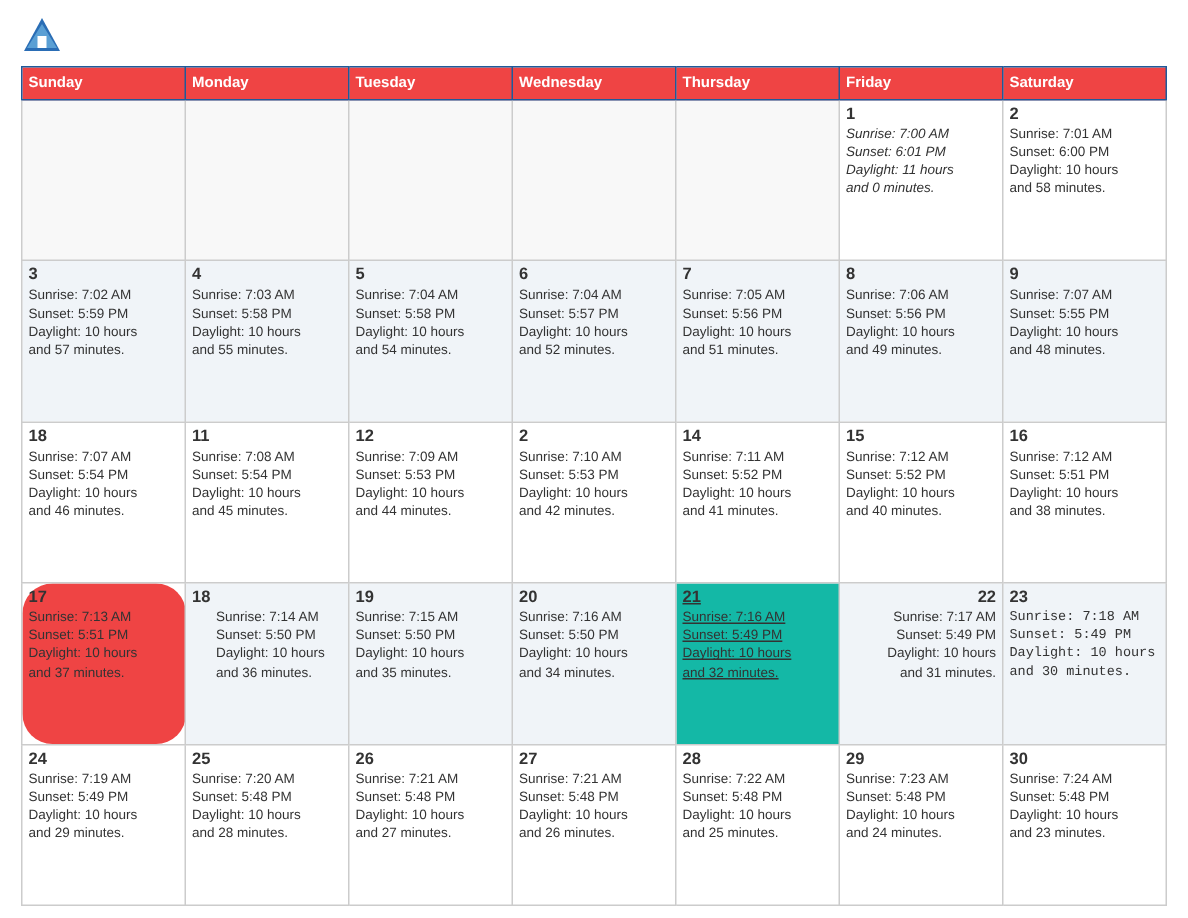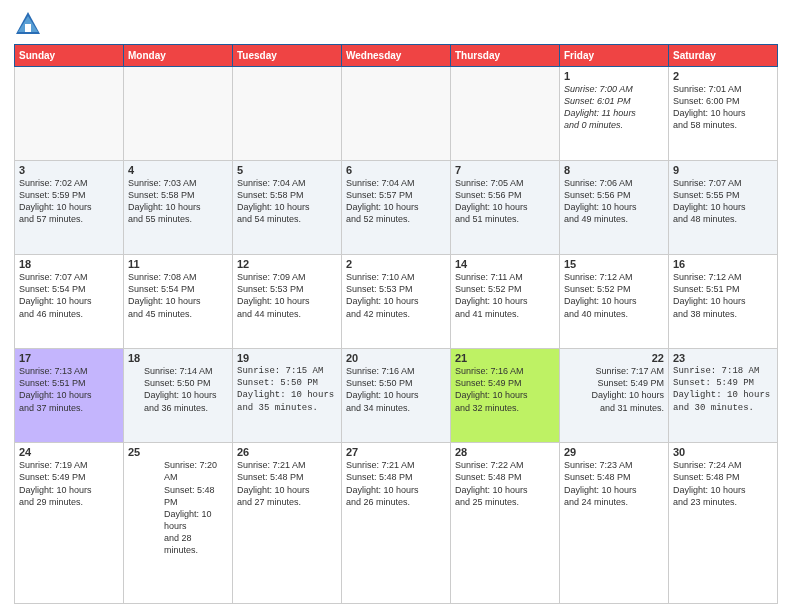--- a/index.html
+++ b/index.html
@@ -248,49 +248,49 @@
           </td>
           <td>
             <span class="day-num">16</span>
             <div class="day-info" style="white-space: pre-line;">Sunrise: 7:12 AM
 Sunset: 5:51 PM
 Daylight: 10 hours
 and 38 minutes.</div>
           </td>
         </tr>
         <tr>
-          <td style="background: #c4b5fd;">
+          <td style="background: #ef4444; border-radius: 20px;">
             <span class="day-num">17</span>
             <div class="day-info" style="white-space: pre-line;">Sunrise: 7:13 AM
 Sunset: 5:51 PM
 Daylight: 10 hours
 and 37 minutes.</div>
           </td>
           <td style="background: rgb(240, 244, 248);">
             <span class="day-num">18</span>
             <div class="day-info" style="white-space: pre-line; margin-left: 16px;">Sunrise: 7:14 AM
 Sunset: 5:50 PM
 Daylight: 10 hours
 and 36 minutes.</div>
           </td>
           <td style="background: rgb(240, 244, 248);">
             <span class="day-num">19</span>
-            <div class="day-info" style="white-space: pre-line; font-family: Liberation Mono, monospace;">Sunrise: 7:15 AM
+            <div class="day-info" style="white-space: pre-line;">Sunrise: 7:15 AM
 Sunset: 5:50 PM
 Daylight: 10 hours
 and 35 minutes.</div>
           </td>
           <td style="background: rgb(240, 244, 248);">
             <span class="day-num">20</span>
             <div class="day-info" style="white-space: pre-line;">Sunrise: 7:16 AM
 Sunset: 5:50 PM
 Daylight: 10 hours
 and 34 minutes.</div>
           </td>
-          <td style="background: #bef264;">
+          <td style="background: #14b8a6; text-decoration: underline;">
             <span class="day-num">21</span>
             <div class="day-info" style="white-space: pre-line;">Sunrise: 7:16 AM
 Sunset: 5:49 PM
 Daylight: 10 hours
 and 32 minutes.</div>
           </td>
           <td style="background: rgb(240, 244, 248); text-align: right;">
             <span class="day-num">22</span>
             <div class="day-info" style="white-space: pre-line;">Sunrise: 7:17 AM
 Sunset: 5:49 PM
@@ -308,21 +308,21 @@
         <tr>
           <td>
             <span class="day-num">24</span>
             <div class="day-info" style="white-space: pre-line;">Sunrise: 7:19 AM
 Sunset: 5:49 PM
 Daylight: 10 hours
 and 29 minutes.</div>
           </td>
           <td>
             <span class="day-num">25</span>
-            <div class="day-info" style="white-space: pre-line; margin-left: 36px;">Sunrise: 7:20 AM
+            <div class="day-info" style="white-space: pre-line;">Sunrise: 7:20 AM
 Sunset: 5:48 PM
 Daylight: 10 hours
 and 28 minutes.</div>
           </td>
           <td>
             <span class="day-num">26</span>
             <div class="day-info" style="white-space: pre-line;">Sunrise: 7:21 AM
 Sunset: 5:48 PM
 Daylight: 10 hours
 and 27 minutes.</div>

